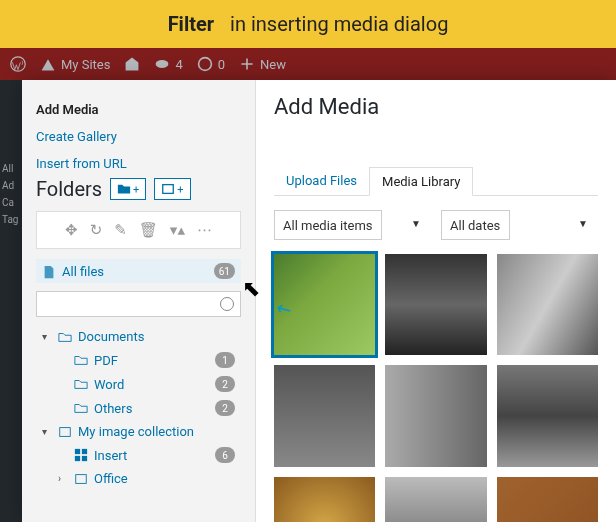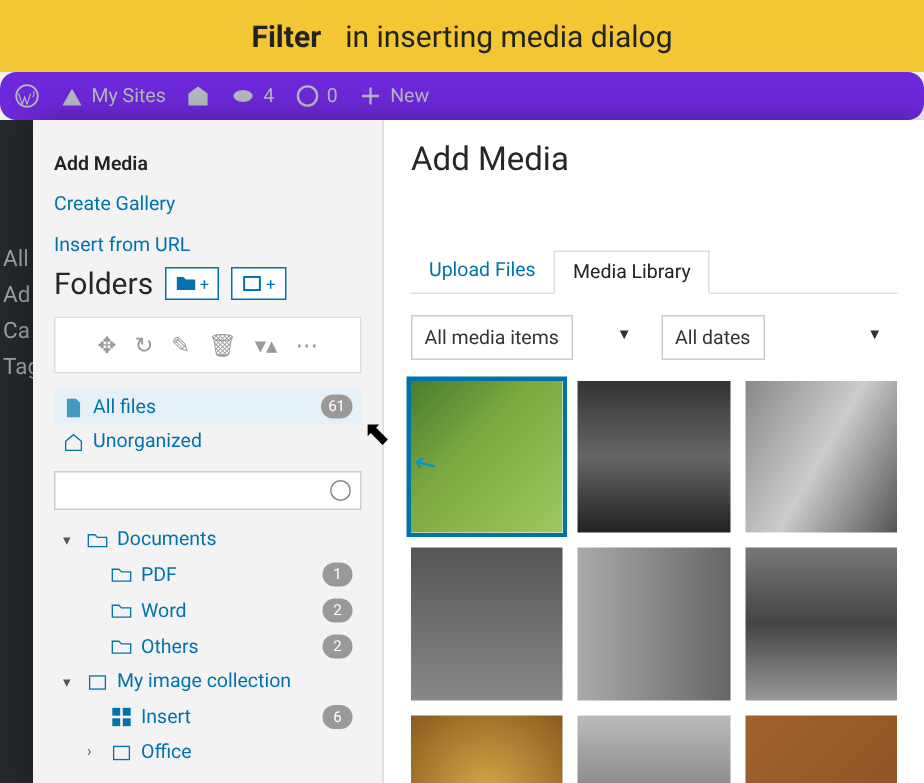--- a/index.html
+++ b/index.html
@@ -1,22 +1,22 @@
 <!DOCTYPE html>
 <html><head>
 <meta charset="utf-8">
 <style>
 * { box-sizing: border-box; margin: 0; padding: 0; font-family: -apple-system, BlinkMacSystemFont, "Segoe UI", Roboto, sans-serif; }
 body { width: 616px; height: 522px; overflow: hidden; background: #f1f1f1; position: relative; }
 .banner { background: #f3c634; height: 48px; display: flex; align-items: center; justify-content: center; font-size: 20px; color: #222; }
 .banner b { font-weight: 700; margin-right: 16px; }
-.adminbar { background: #6d28d9; height: 32px; display: flex; align-items: center; gap: 14px; padding: 0 10px; color: #b4b9be; font-size: 13px; border-radius: 11px; }
+.adminbar { background: #7f1d1d; height: 32px; display: flex; align-items: center; gap: 14px; padding: 0 10px; color: #b4b9be; font-size: 13px; }
 .adminbar .ab-item { display: flex; align-items: center; gap: 5px; cursor: pointer; }
 .adminbar svg { width: 16px; height: 16px; fill: #b4b9be; }
-.wpmenu { position: absolute; left: 0; top: 80px; width: 22px; height: 442px; background: #23282d; color: #9ba0a5; font-size: 15px; padding-top: 80px; }
+.wpmenu { position: absolute; left: 0; top: 80px; width: 22px; height: 442px; background: #23282d; color: #9ba0a5; font-size: 10px; padding-top: 80px; }
 .wpmenu div { padding: 3px 2px; }
 .modal { position: absolute; left: 22px; top: 80px; right: 0; bottom: 0; background: #fff; display: flex; box-shadow: 0 0 20px rgba(0,0,0,0.3); }
 .sidebar { width: 234px; background: #f3f3f3; border-right: 1px solid #ddd; padding: 16px 14px; overflow: hidden; }
 .side-link { color: #0073aa; font-size: 13px; padding: 6px 0; cursor: pointer; }
 .side-link.active { color: #222; font-weight: 600; }
 .folders-title { display: flex; align-items: center; gap: 8px; margin-bottom: 10px; }
 .folders-title h3 { font-size: 20px; font-weight: 400; color: #23282d; }
 .folder-btn { border: 1px solid #0073aa; background: #fff; color: #0073aa; padding: 3px 6px; font-size: 11px; cursor: pointer; display: flex; align-items: center; gap: 2px; }
 .toolbar { background: #fff; border: 1px solid #ddd; height: 38px; display: flex; align-items: center; justify-content: center; gap: 12px; margin-bottom: 10px; }
 .toolbar span { color: #999; cursor: pointer; font-size: 15px; }
@@ -138,26 +138,20 @@
     </div>
 
     <div class="tree">
       <div class="tree-row sel">
         <svg class="ficon" viewBox="0 0 16 16">
             <path fill="#0073aa" d="M3 1h7l3 3v11H3z" opacity="0.7"></path>
           </svg>
         <span>All files</span>
         <span class="cnt">61</span>
       </div>
-      <div class="tree-row">
-        <svg class="ficon" viewBox="0 0 16 16">
-            <path fill="none" stroke="#0073aa" d="M2 7l6-5 6 5v7H2z"></path>
-          </svg>
-        <span>Unorganized</span>
-      </div>
 
       <div class="search-box"></div>
 
       <div class="tree-row">
         <span class="chev">▾</span>
         <svg class="ficon" viewBox="0 0 16 16">
             <path fill="none" stroke="#0073aa" d="M1 4h5l2 2h7v7H1z"></path>
           </svg>
         <span>Documents</span>
       </div>

